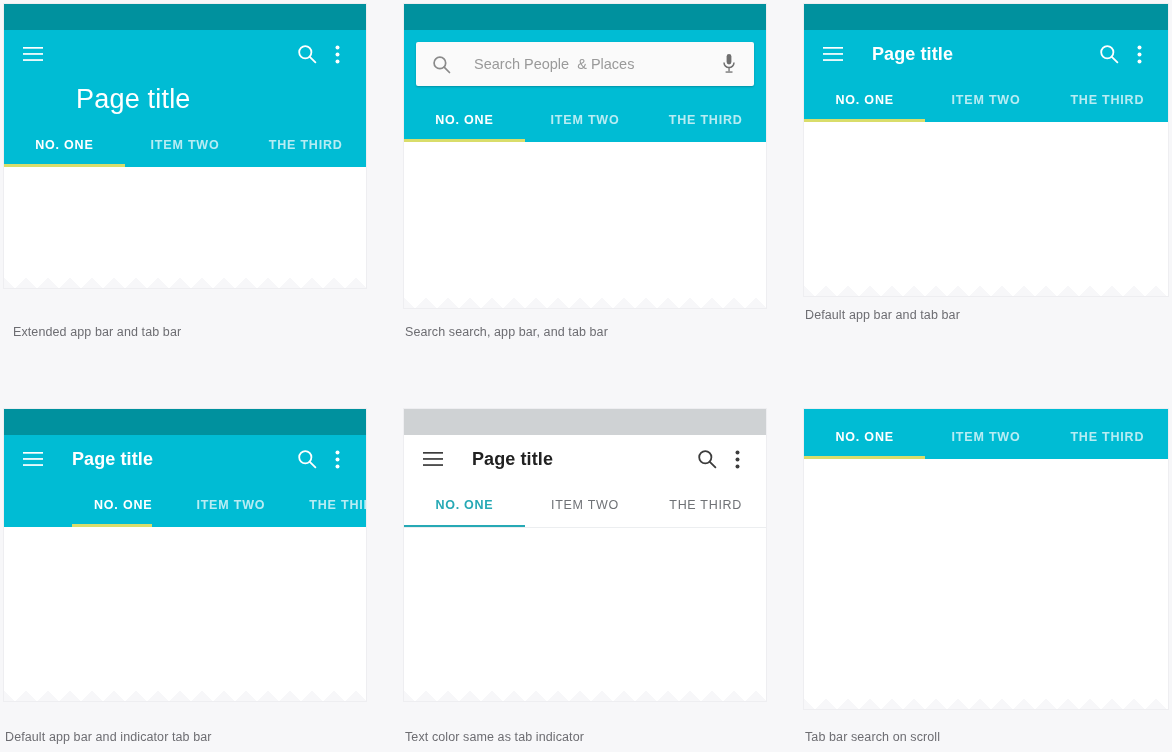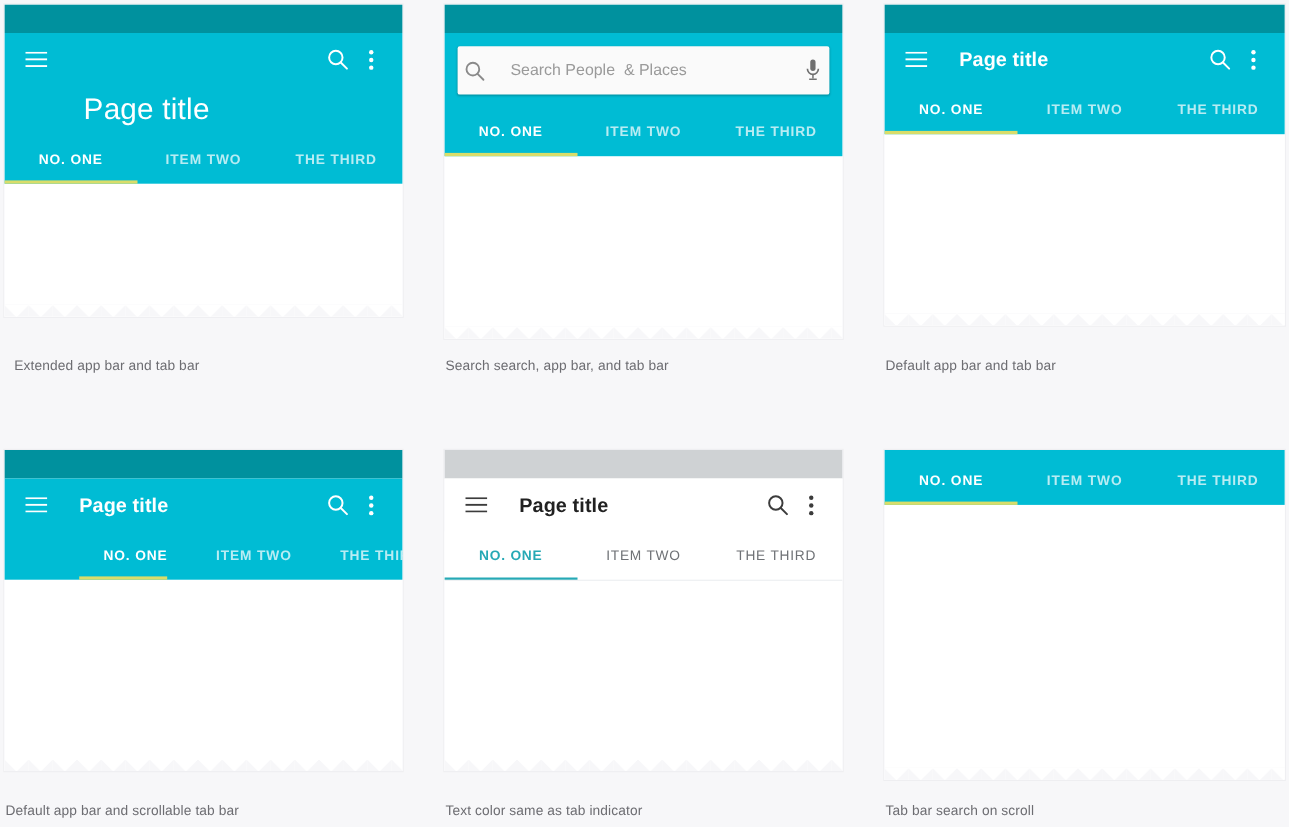--- a/index.html
+++ b/index.html
@@ -96,21 +96,21 @@
   }
 
   
   .searchwrap { padding: 12px 12px 12px 12px; }
   .searchfield {
     height: 44px;
     background: #fafafa;
     border-radius: 2px;
     display: flex;
     align-items: center;
-    padding: 0 4px;
+    padding: 0 14px;
     box-shadow: 0 1px 2px rgba(0,0,0,.22);
     box-sizing: border-box;
   }
   .searchfield .ph {
     flex: 1 1 auto;
     color: #9a9a9a;
     font-size: 14.5px;
     margin-left: 22px;
     white-space: pre;
   }
@@ -167,21 +167,21 @@
   
   #card1 { left: 4px;   top: 4px;   width: 362px; }
   #card2 { left: 404px; top: 4px;   width: 362px; }
   #card3 { left: 804px; top: 4px;   width: 364px; }
   #card4 { left: 4px;   top: 409px; width: 362px; }
   #card5 { left: 404px; top: 409px; width: 362px; }
   #card6 { left: 804px; top: 409px; width: 364px; }
 
   #cap1 { left: 13px;   top: 325px; }
   #cap2 { left: 405px; top: 325px; }
-  #cap3 { left: 805px; top: 325px; }
+  #cap3 { left: 805px; top: 308px; }
   #cap4 { left: 5px;   top: 730px; }
   #cap5 { left: 405px; top: 730px; }
   #cap6 { left: 805px; top: 730px; }
 </style>
 </head>
 <body>
 
 <div class="grid">
 
   <div class="card" id="card1">
@@ -356,21 +356,21 @@
           <div class="tab active">NO. ONE</div>
           <div class="tab">ITEM TWO</div>
           <div class="tab">THE THIRD</div>
           <div class="indicator" style="left:68px;width:80px"></div>
         </div>
       </div>
       <div class="sheet" style="height:163px"></div>
       <div class="torn"></div>
     </div>
   </div>
-  <div class="caption" id="cap4">Default app bar and scrollable tab bar</div>
+  <div class="caption" id="cap4">Default app bar and indicator tab bar</div>
 
   <div class="card" id="card5">
     <div class="card-frame">
       <div class="statusbar gray"></div>
       <div class="appbar white">
         <div class="bar-row">
           <div class="icon-btn">
             <svg width="20" height="14" viewBox="0 0 20 14">
                 <g fill="#3c3c3c">
               <rect x="0" y="0" width="20" height="1.7"></rect>

